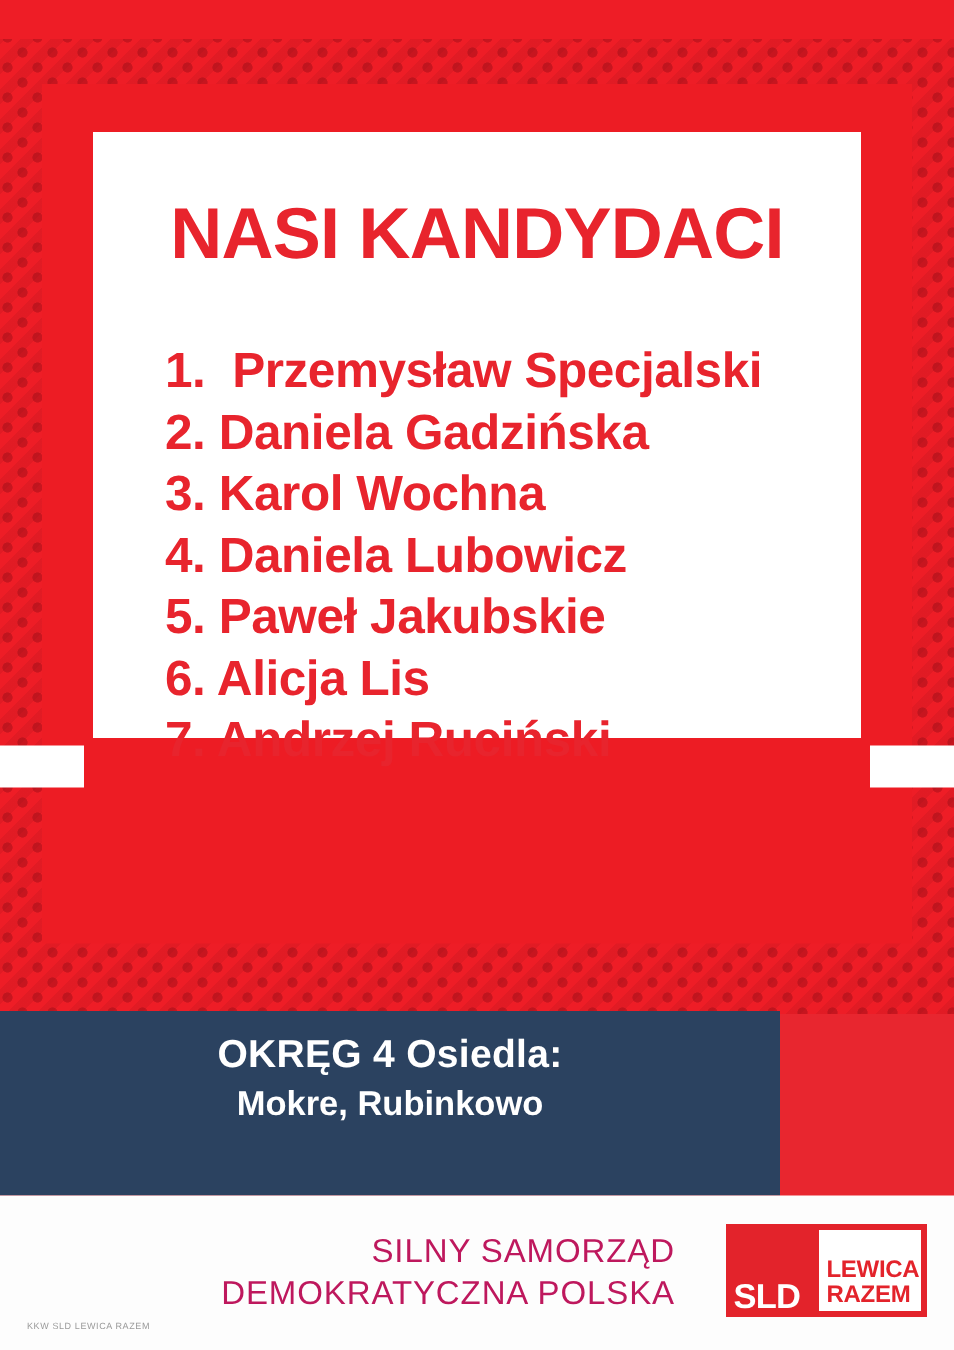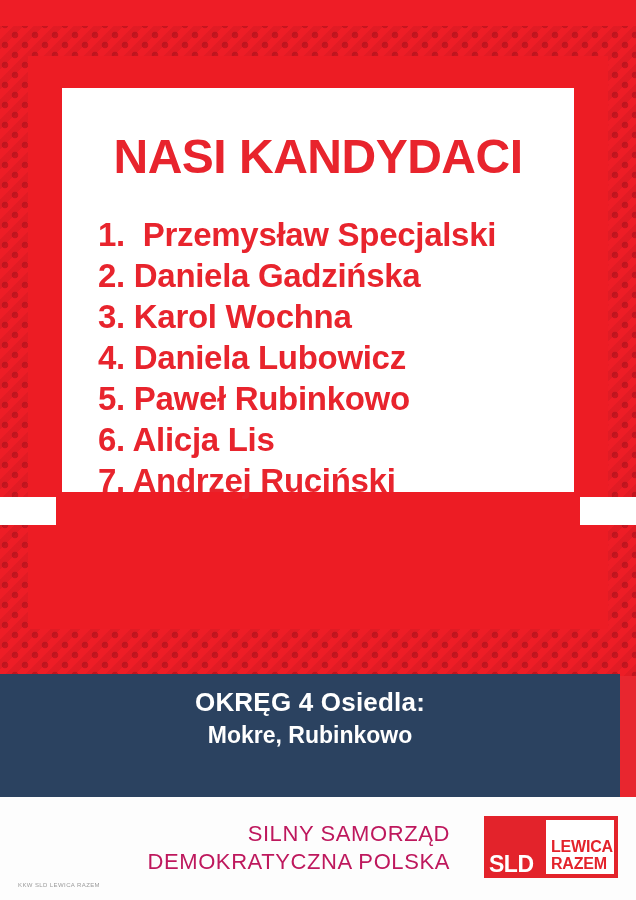--- a/index.html
+++ b/index.html
@@ -81,42 +81,42 @@
     color: #e8242d;
     font-size: 48px;
     font-weight: bold;
     letter-spacing: -0.5px;
     line-height: 1;
     white-space: nowrap;
   }
 
   .candidate-list {
     list-style: none;
-    margin: 4px;
+    margin: 16px;
     padding: 29px 0 0 32px;
   }
 
   .candidate-item {
     color: #e8242d;
     font-size: 33px;
     font-weight: bold;
     line-height: 41px;
     white-space: nowrap;
     letter-spacing: -0.3px;
   }
 
   .cand-num { display: inline-block; }
   .candidate-item:first-child .cand-num { padding-right: 9px; }
 
   
   .district-band {
     position: absolute;
     left: 0;
     top: 674px;
-    width: 620px;
+    width: 520px;
     height: 123px;
     background: #2b4260;
     color: #ffffff;
     text-align: center;
   }
 
   .district-title {
     margin: 0;
     padding: 12px 0 0 0;
     font-size: 26px;
@@ -224,21 +224,21 @@
   <div class="notch notch-right"></div>
 
   <div class="card">
     <h1 class="card-title">NASI KANDYDACI</h1>
 
     <ul class="candidate-list">
       <li class="candidate-item"><span class="cand-num">1.</span> <span>Przemysław Specjalski</span></li>
       <li class="candidate-item"><span class="cand-num">2.</span> <span>Daniela Gadzińska</span></li>
       <li class="candidate-item"><span class="cand-num">3.</span> <span>Karol Wochna</span></li>
       <li class="candidate-item"><span class="cand-num">4.</span> <span>Daniela Lubowicz</span></li>
-      <li class="candidate-item"><span class="cand-num">5.</span> <span>Paweł Rubinkowo</span></li>
+      <li class="candidate-item"><span class="cand-num">5.</span> <span>Paweł Jakubskie</span></li>
       <li class="candidate-item"><span class="cand-num">6.</span> <span>Alicja Lis</span></li>
       <li class="candidate-item"><span class="cand-num">7.</span> <span>Andrzej Ruciński</span></li>
     </ul>
   </div>
 
   <div class="district-band">
     <p class="district-title">OKRĘG 4 Osiedla:</p>
     <p class="district-areas">Mokre, Rubinkowo</p>
   </div>
 

